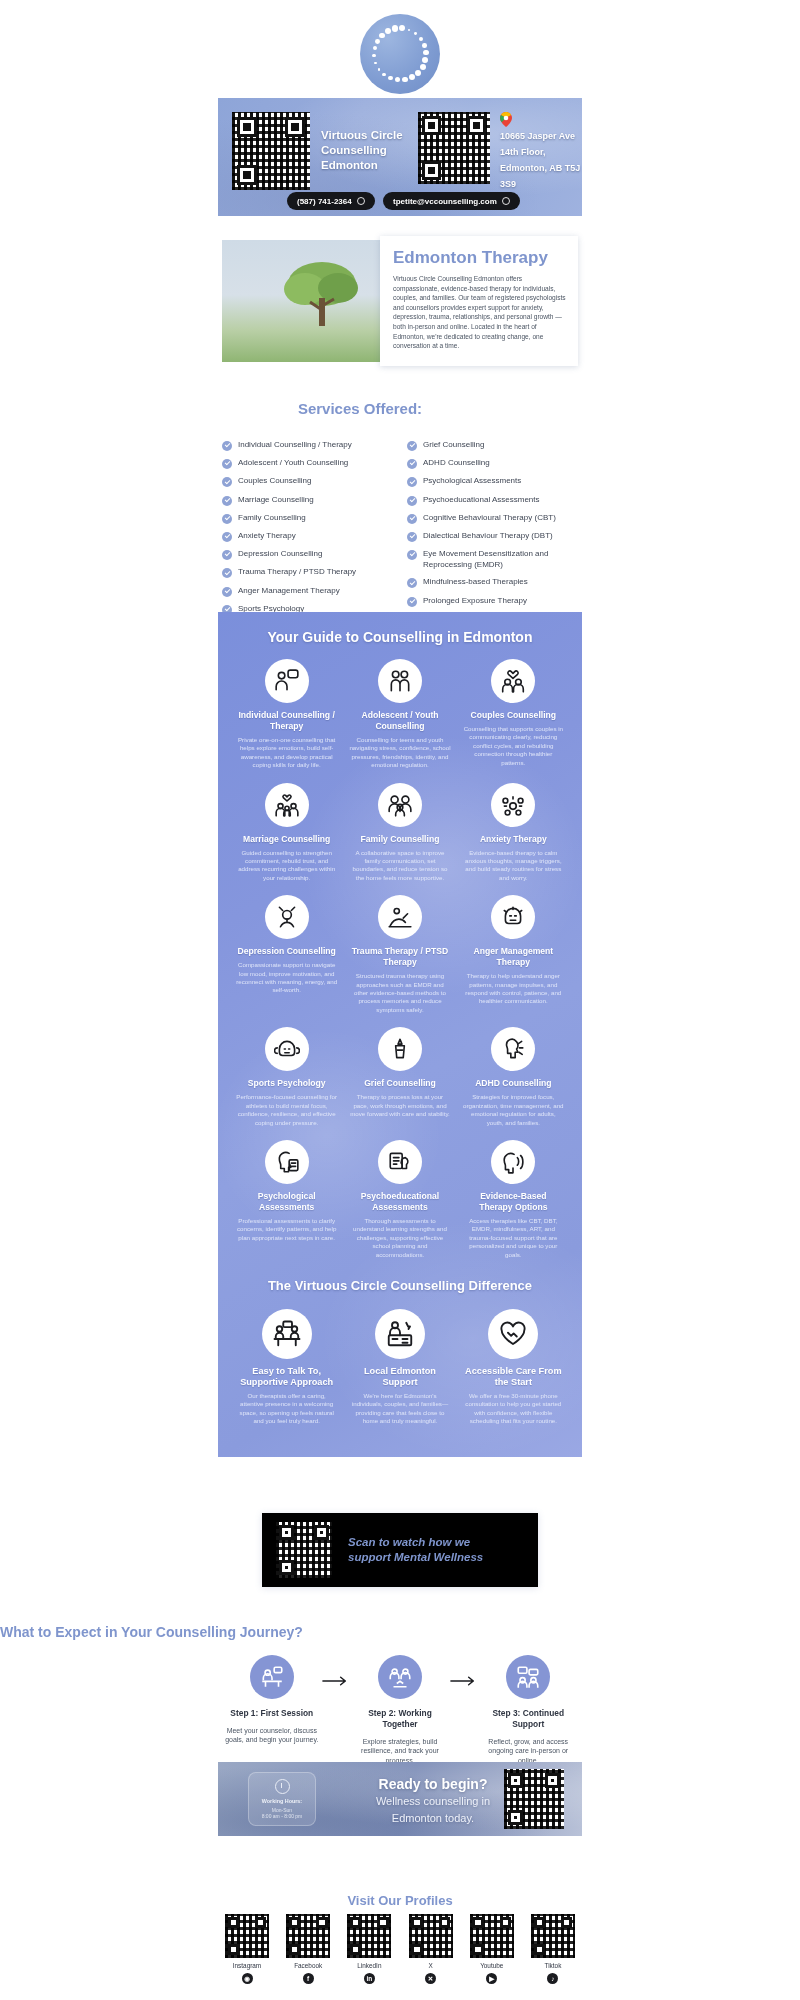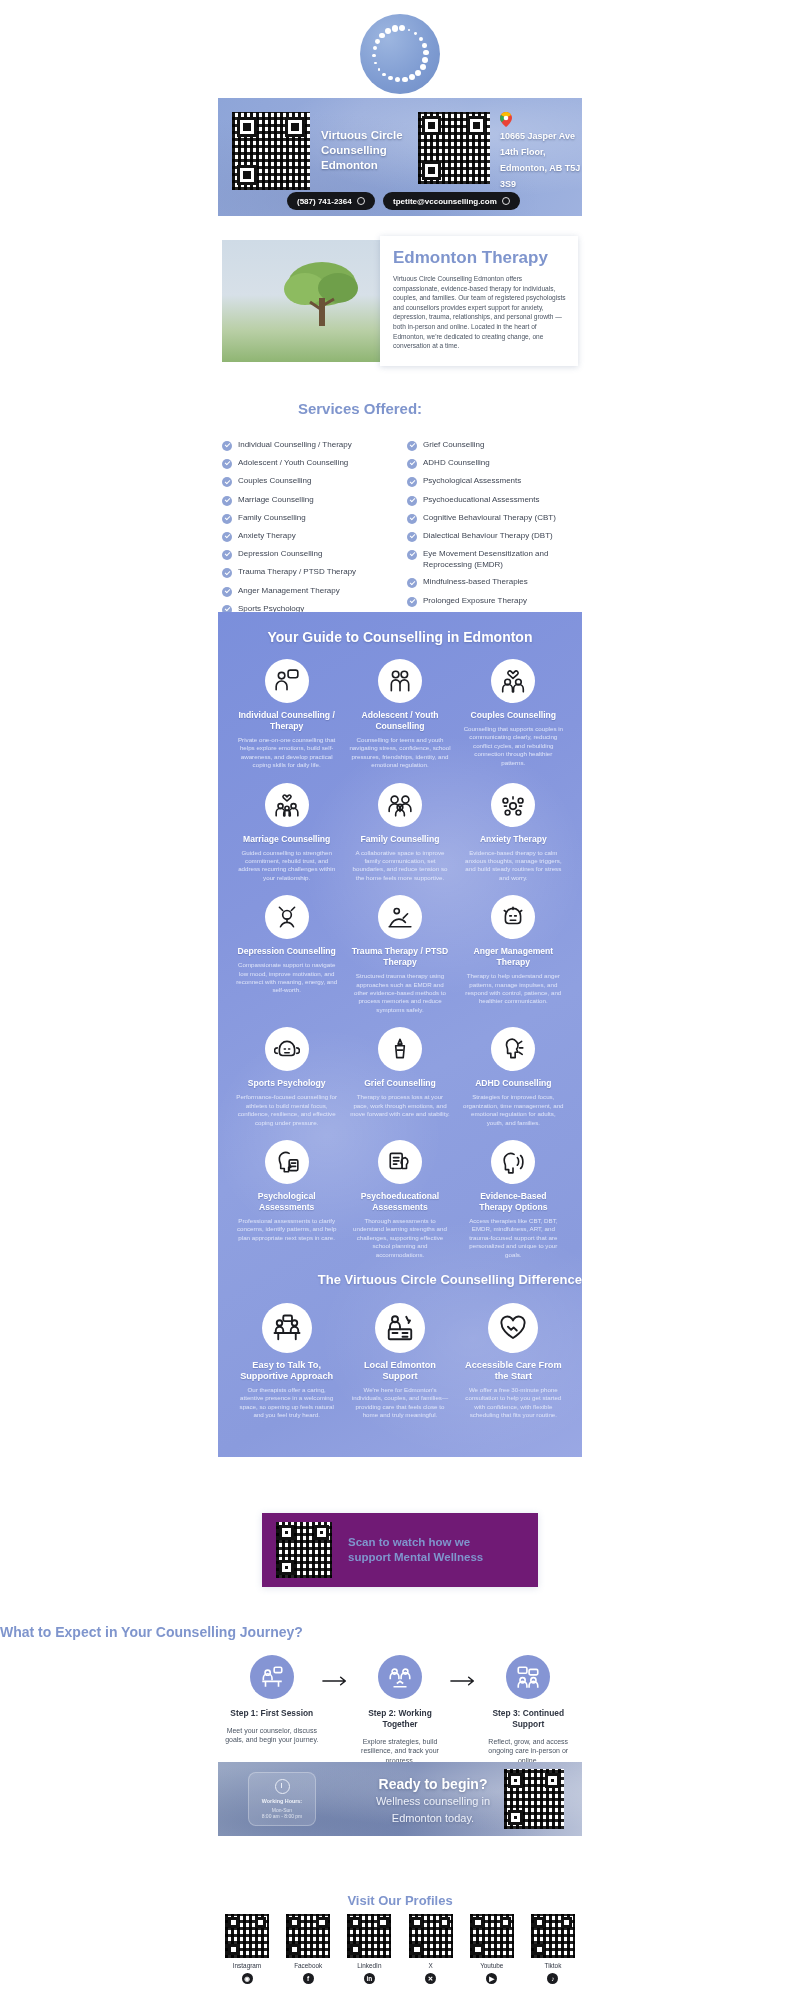--- a/index.html
+++ b/index.html
@@ -109,32 +109,32 @@
   .grid { position: relative; display: grid; grid-template-columns: repeat(3,1fr); padding: 14px 12px 0; }
   .cell { padding: 0 6px 13px; text-align: center; }
   .ic {
     width: 44px; height: 44px; border-radius: 50%; background: #fff; margin: 0 auto 7px;
     display: flex; align-items: center; justify-content: center;
   }
   .ic svg { width: 26px; height: 26px; }
   .c-title { color: #fff; font-size: 8.6px; font-weight: 700; line-height: 11px; margin-bottom: 4px;
     text-shadow: 0 1px 1px rgba(50,65,120,.3); }
   .c-body { color: #e6ebfb; font-size: 6.2px; line-height: 8.4px; opacity: .92; }
-  .diff-title { position: relative; text-align: right; color: #fff; font-weight: 700; font-size: 13px;
-    text-shadow: 0 1px 2px rgba(50,65,120,.35); }
+  .diff-title { position: relative; text-align: center; color: #fff; font-weight: 700; font-size: 13px;
+    margin-top: 6px; text-shadow: 0 1px 2px rgba(50,65,120,.35); }
   .grid.diff { padding-top: 16px; }
   .grid.diff .ic { width: 50px; height: 50px; }
   .grid.diff .ic svg { width: 30px; height: 30px; }
   .grid.diff .c-title { font-size: 9.2px; }
 
   
   .scan {
     position: absolute; top: 1513px; left: 262px; width: 276px; height: 74px;
-    background: #701a75; box-shadow: 0 1px 7px rgba(90,110,160,.20);
-    display: flex; align-items: center; padding: 0 14px; gap: 16px;
+    background: #000000; box-shadow: 0 1px 7px rgba(90,110,160,.20);
+    display: flex; align-items: center; padding: 0 14px; gap: 16px; font-style: italic;
   }
   .scan .qr { width: 56px; height: 56px; flex: 0 0 auto; }
   .scan-txt { color: #7f95cd; font-size: 11.5px; font-weight: 700; line-height: 15px; }
 
   
   .jr-head { position: absolute; top: 1624px; left: 0; width: 712px; text-align: left;
     color: #7f95cd; font-size: 14px; font-weight: 700; }
   .jr-row { position: absolute; top: 1655px; left: 222px; width: 356px;
     display: flex; align-items: flex-start; justify-content: space-between; }
   .jr-step { width: 104px; text-align: center; }

